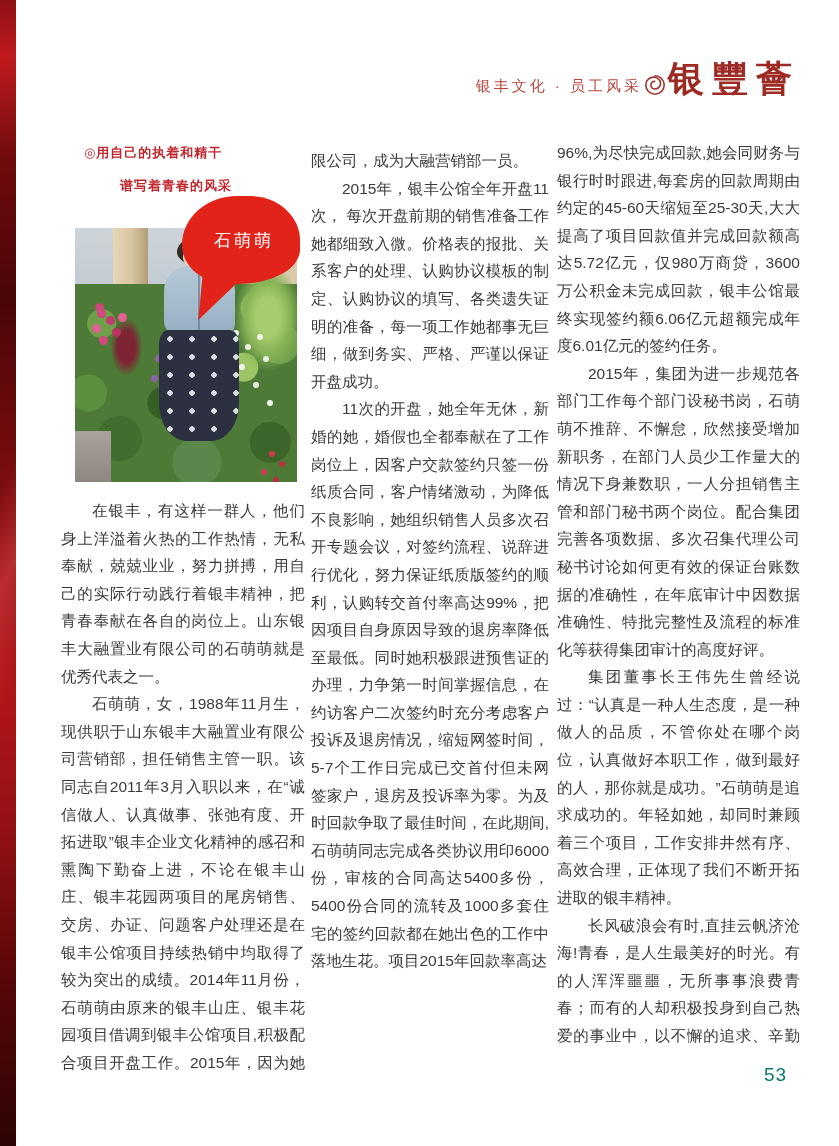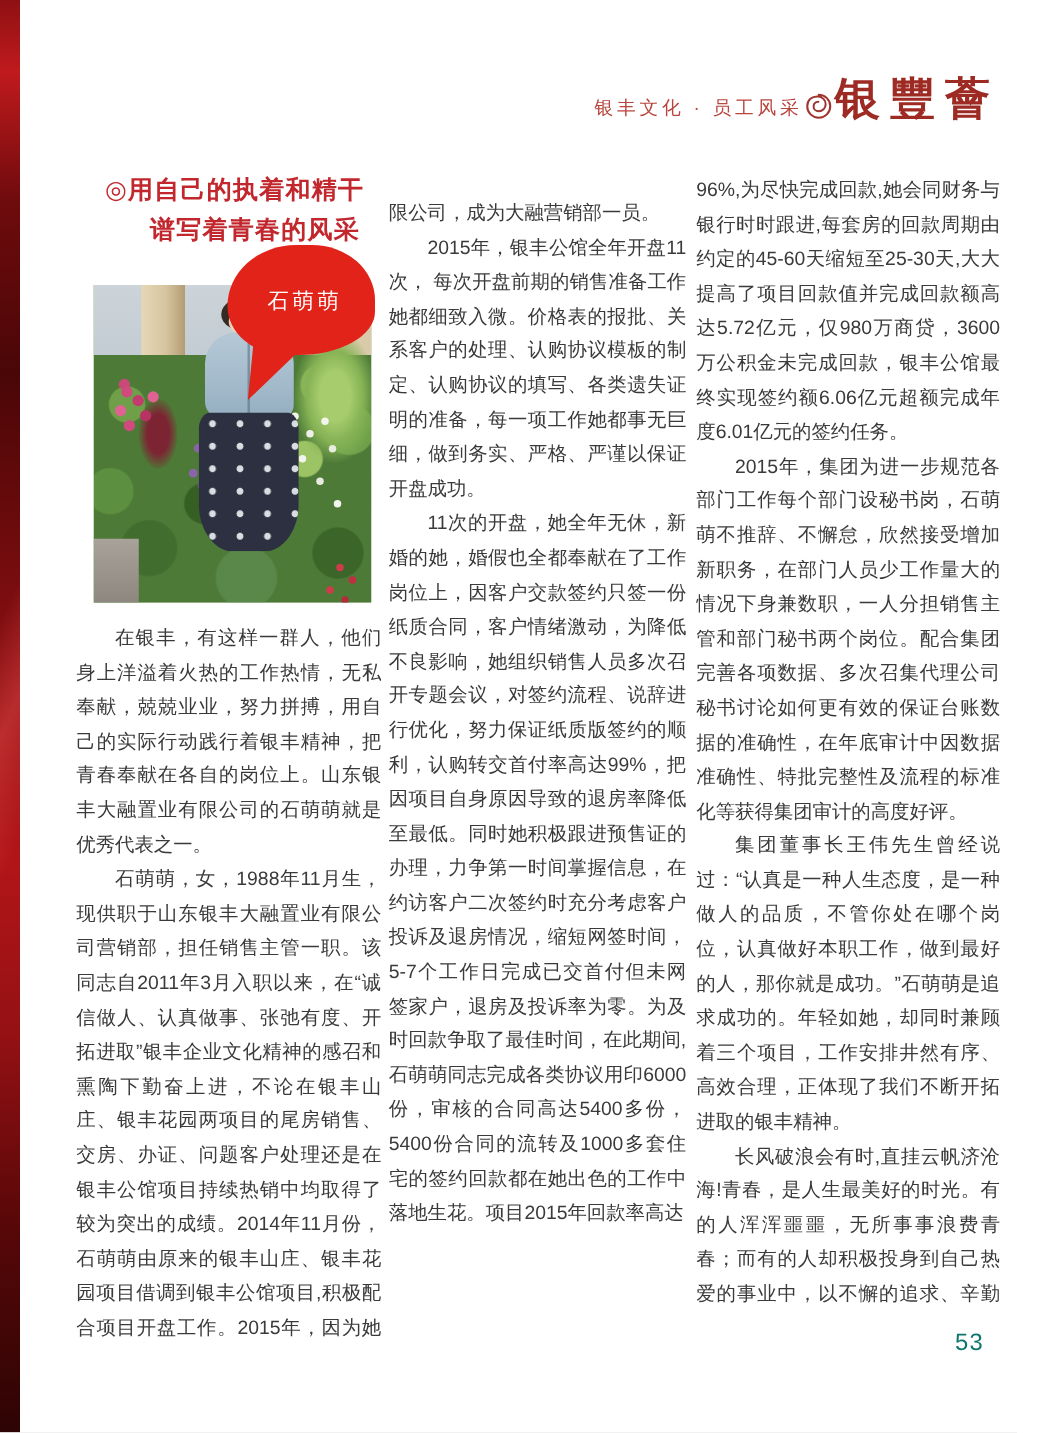--- a/index.html
+++ b/index.html
@@ -31,24 +31,24 @@
   }
   .swirl{width:26px;height:26px;margin-top:12px;display:inline-block;}
   .logo-text{
     font-family:"DejaVu Serif","Liberation Serif",serif;
     font-size:36px;font-weight:bold;letter-spacing:8px;
     color:var(--logo-red,#9d2a23);
   }
   
   .article-title{
     position:absolute;left:84px;top:136px;
-    color:var(--accent-red,#c1272d);font-weight:bold;font-size:20px;line-height:33px;
+    color:var(--accent-red,#c1272d);font-weight:bold;font-size:13px;line-height:33px;
     letter-spacing:1px;
   }
-  .article-title .t2{padding-left:36px;font-family:Liberation Mono, monospace;}
+  .article-title .t2{padding-left:36px;}
   
   .photo{
     position:absolute;left:75px;top:228px;width:222px;height:254px;
     background:#57823f;overflow:hidden;
   }
   .photo *{position:absolute;}
   .ph-sky{left:0;top:0;width:100%;height:34%;background:linear-gradient(180deg,#ccd4da,#bec8ce);}
   .ph-pillar{left:17%;top:0;width:16%;height:42%;background:linear-gradient(90deg,#e6d7b7 0%,#d7c5a0 55%,#b39c74 100%);}
   .ph-wall{right:0;top:0;width:22%;height:24%;background:#d9caa9;}
   .ph-green{
@@ -113,21 +113,21 @@
   
   .col{
     position:absolute;width:243px;
     font-size:15.5px;line-height:27.6px;text-align:justify;
     overflow:hidden;
   }
   .col p{margin:0;}
   .col p.ind{text-indent:2em;}
   .col p.cont{text-indent:0;}
   .col1{left:61px;top:497px;height:583px;width:244px;}
-  .col2{left:311px;top:157px;height:946px;width:238px;}
+  .col2{left:311px;top:147px;height:946px;width:238px;}
   .col3{left:557px;top:139px;height:912px;width:243px;}
   
   .page-number{
     position:absolute;left:764px;top:1064px;
     font-family:Liberation Sans, sans-serif;
     font-size:19px;color:#0f766e;letter-spacing:1px;
   }
 </style>
 </head>
 <body>

